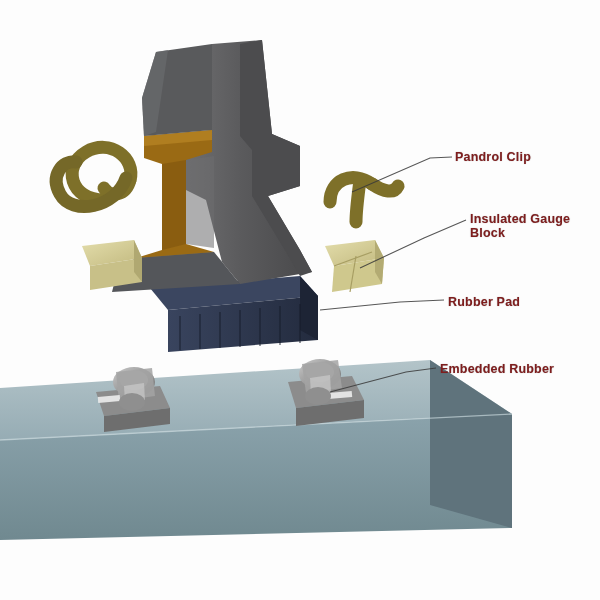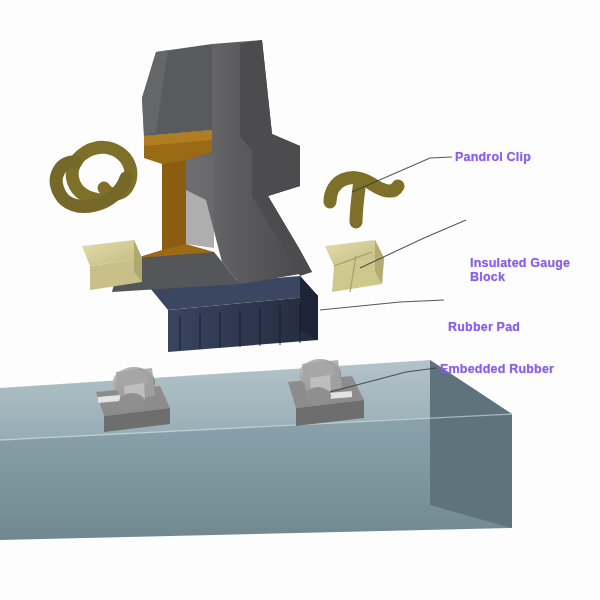--- a/index.html
+++ b/index.html
@@ -15,30 +15,30 @@
     width:600px;height:600px;
     background:#fdfdfd;
     overflow:hidden;
   }
   #artboard{position:absolute;inset:0;}
   .lbl{
     position:absolute;
     font-family:"Liberation Sans", sans-serif;
     font-weight:bold;
     font-size:12.5px;
-    color:#8b5cf6;
+    color:#7f1d1d;
     letter-spacing:.2px;
     line-height:14px;
     white-space:pre-line;
     text-shadow:0 0 1px rgba(60,60,60,.45);
     filter:blur(.18px);
   }
   #lbl-pandrol{left:455px;top:150px;}
-  #lbl-gauge{left:470px;top:212px;margin-top:44px;}
-  #lbl-pad{left:448px;top:295px;margin-top:25px;}
+  #lbl-gauge{left:470px;top:212px;}
+  #lbl-pad{left:448px;top:295px;}
   #lbl-embed{left:440px;top:362px;}
 
   
   #wm{
     position:absolute;
     left:78px;top:256px;
     width:420px;height:84px;
     opacity:.93;
     pointer-events:none;
   }

